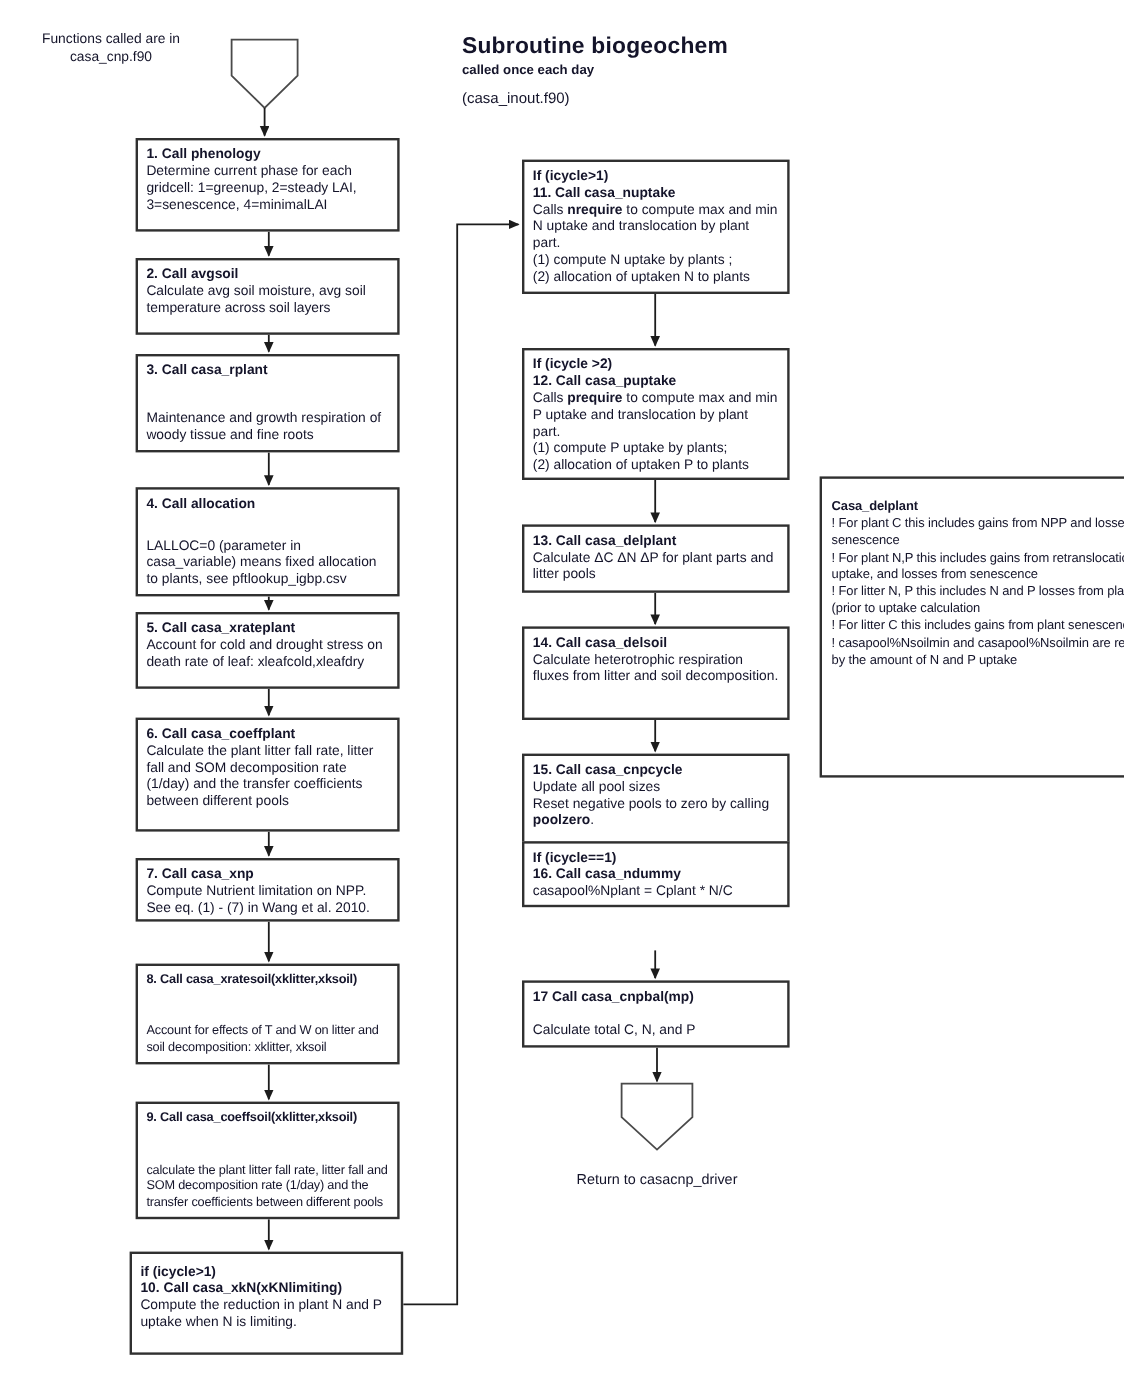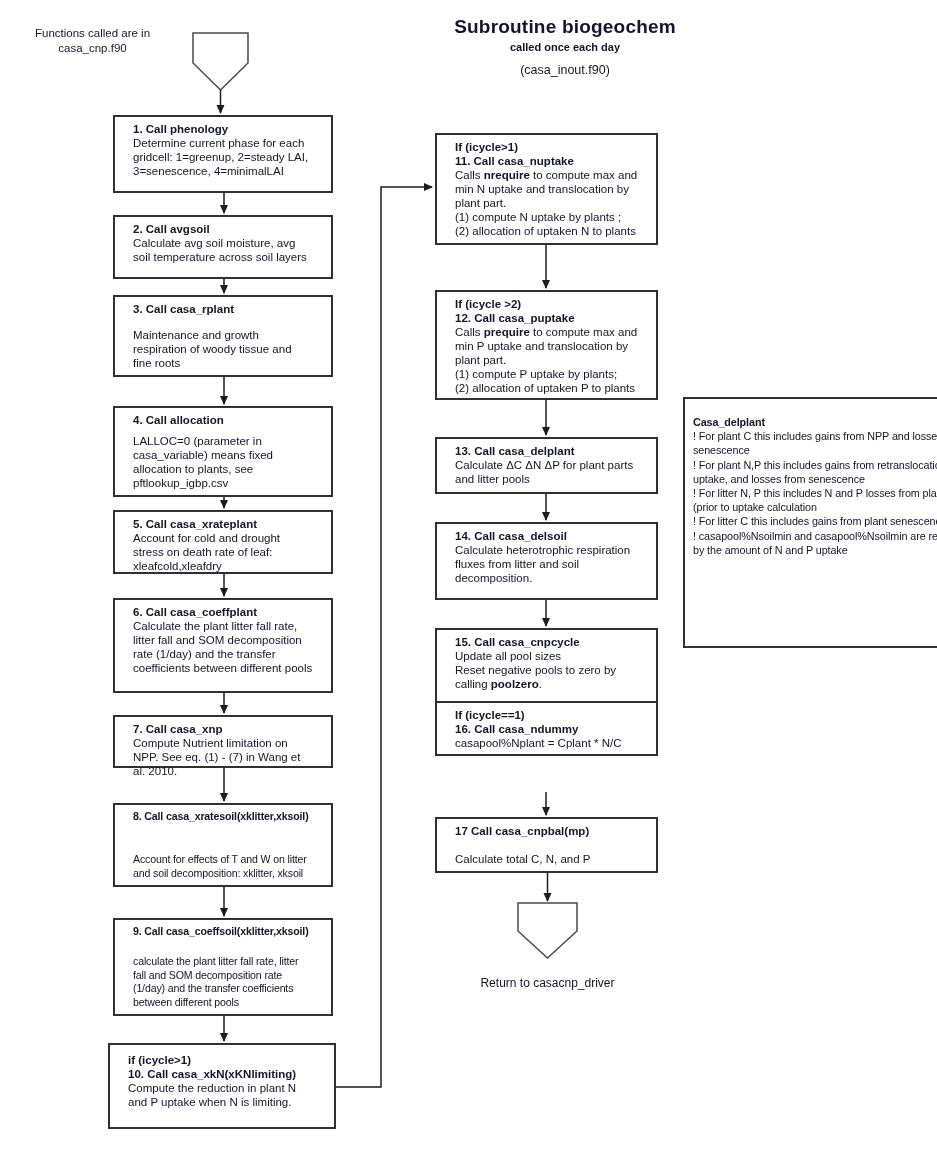--- a/index.html
+++ b/index.html
@@ -3,29 +3,29 @@
 <meta charset="utf-8">
 <style>
   * { margin:0; padding:0; box-sizing:border-box; }
   html,body { background:#ffffff; }
   body { font-family:"Liberation Sans", sans-serif; color:#14142a; }
   .canvas { position:relative; width:937px; height:1156px; background:#ffffff; overflow:hidden; }
 
   svg.overlay { position:absolute; left:0; top:0; width:937px; height:1156px; pointer-events:none; }
 
   .box { position:absolute; border:2px solid #303030; background:#ffffff;
-         padding:5px 18px; font-size:11.5px; line-height:14px; }
+         padding:5px 7px; font-size:11.5px; line-height:14px; }
   .box .bt { font-weight:bold; }
   .box .bb { font-weight:normal; }
   .vcenter { display:flex; flex-direction:column; justify-content:space-between; }
   .small { font-size:10.6px; letter-spacing:-0.15px; line-height:13.5px; }
 
   .side-note { position:absolute; left:10px; top:26px; width:165px; text-align:center;
                font-size:11.5px; line-height:15px; }
-  .header { position:absolute; left:385px; top:16px; width:360px; text-align:center; }
+  .header { position:absolute; left:385px; top:28px; width:360px; }
   .header .t1 { font-size:19px; font-weight:bold; letter-spacing:0.2px; }
   .header .t2 { font-size:11px; font-weight:bold; margin-top:3px; }
   .header .t3 { font-size:12.5px; margin-top:10px; }
 
   .note { position:absolute; left:683px; top:397px; width:303px; height:251px;
           border:2px solid #303030; background:#fff; padding:16px 8px 24px 8px;
           font-size:10.8px; line-height:14.2px; letter-spacing:-0.1px; }
   .note .nt { font-weight:bold; }
 
   .return-label { position:absolute; left:460px; top:976px; width:175px;

